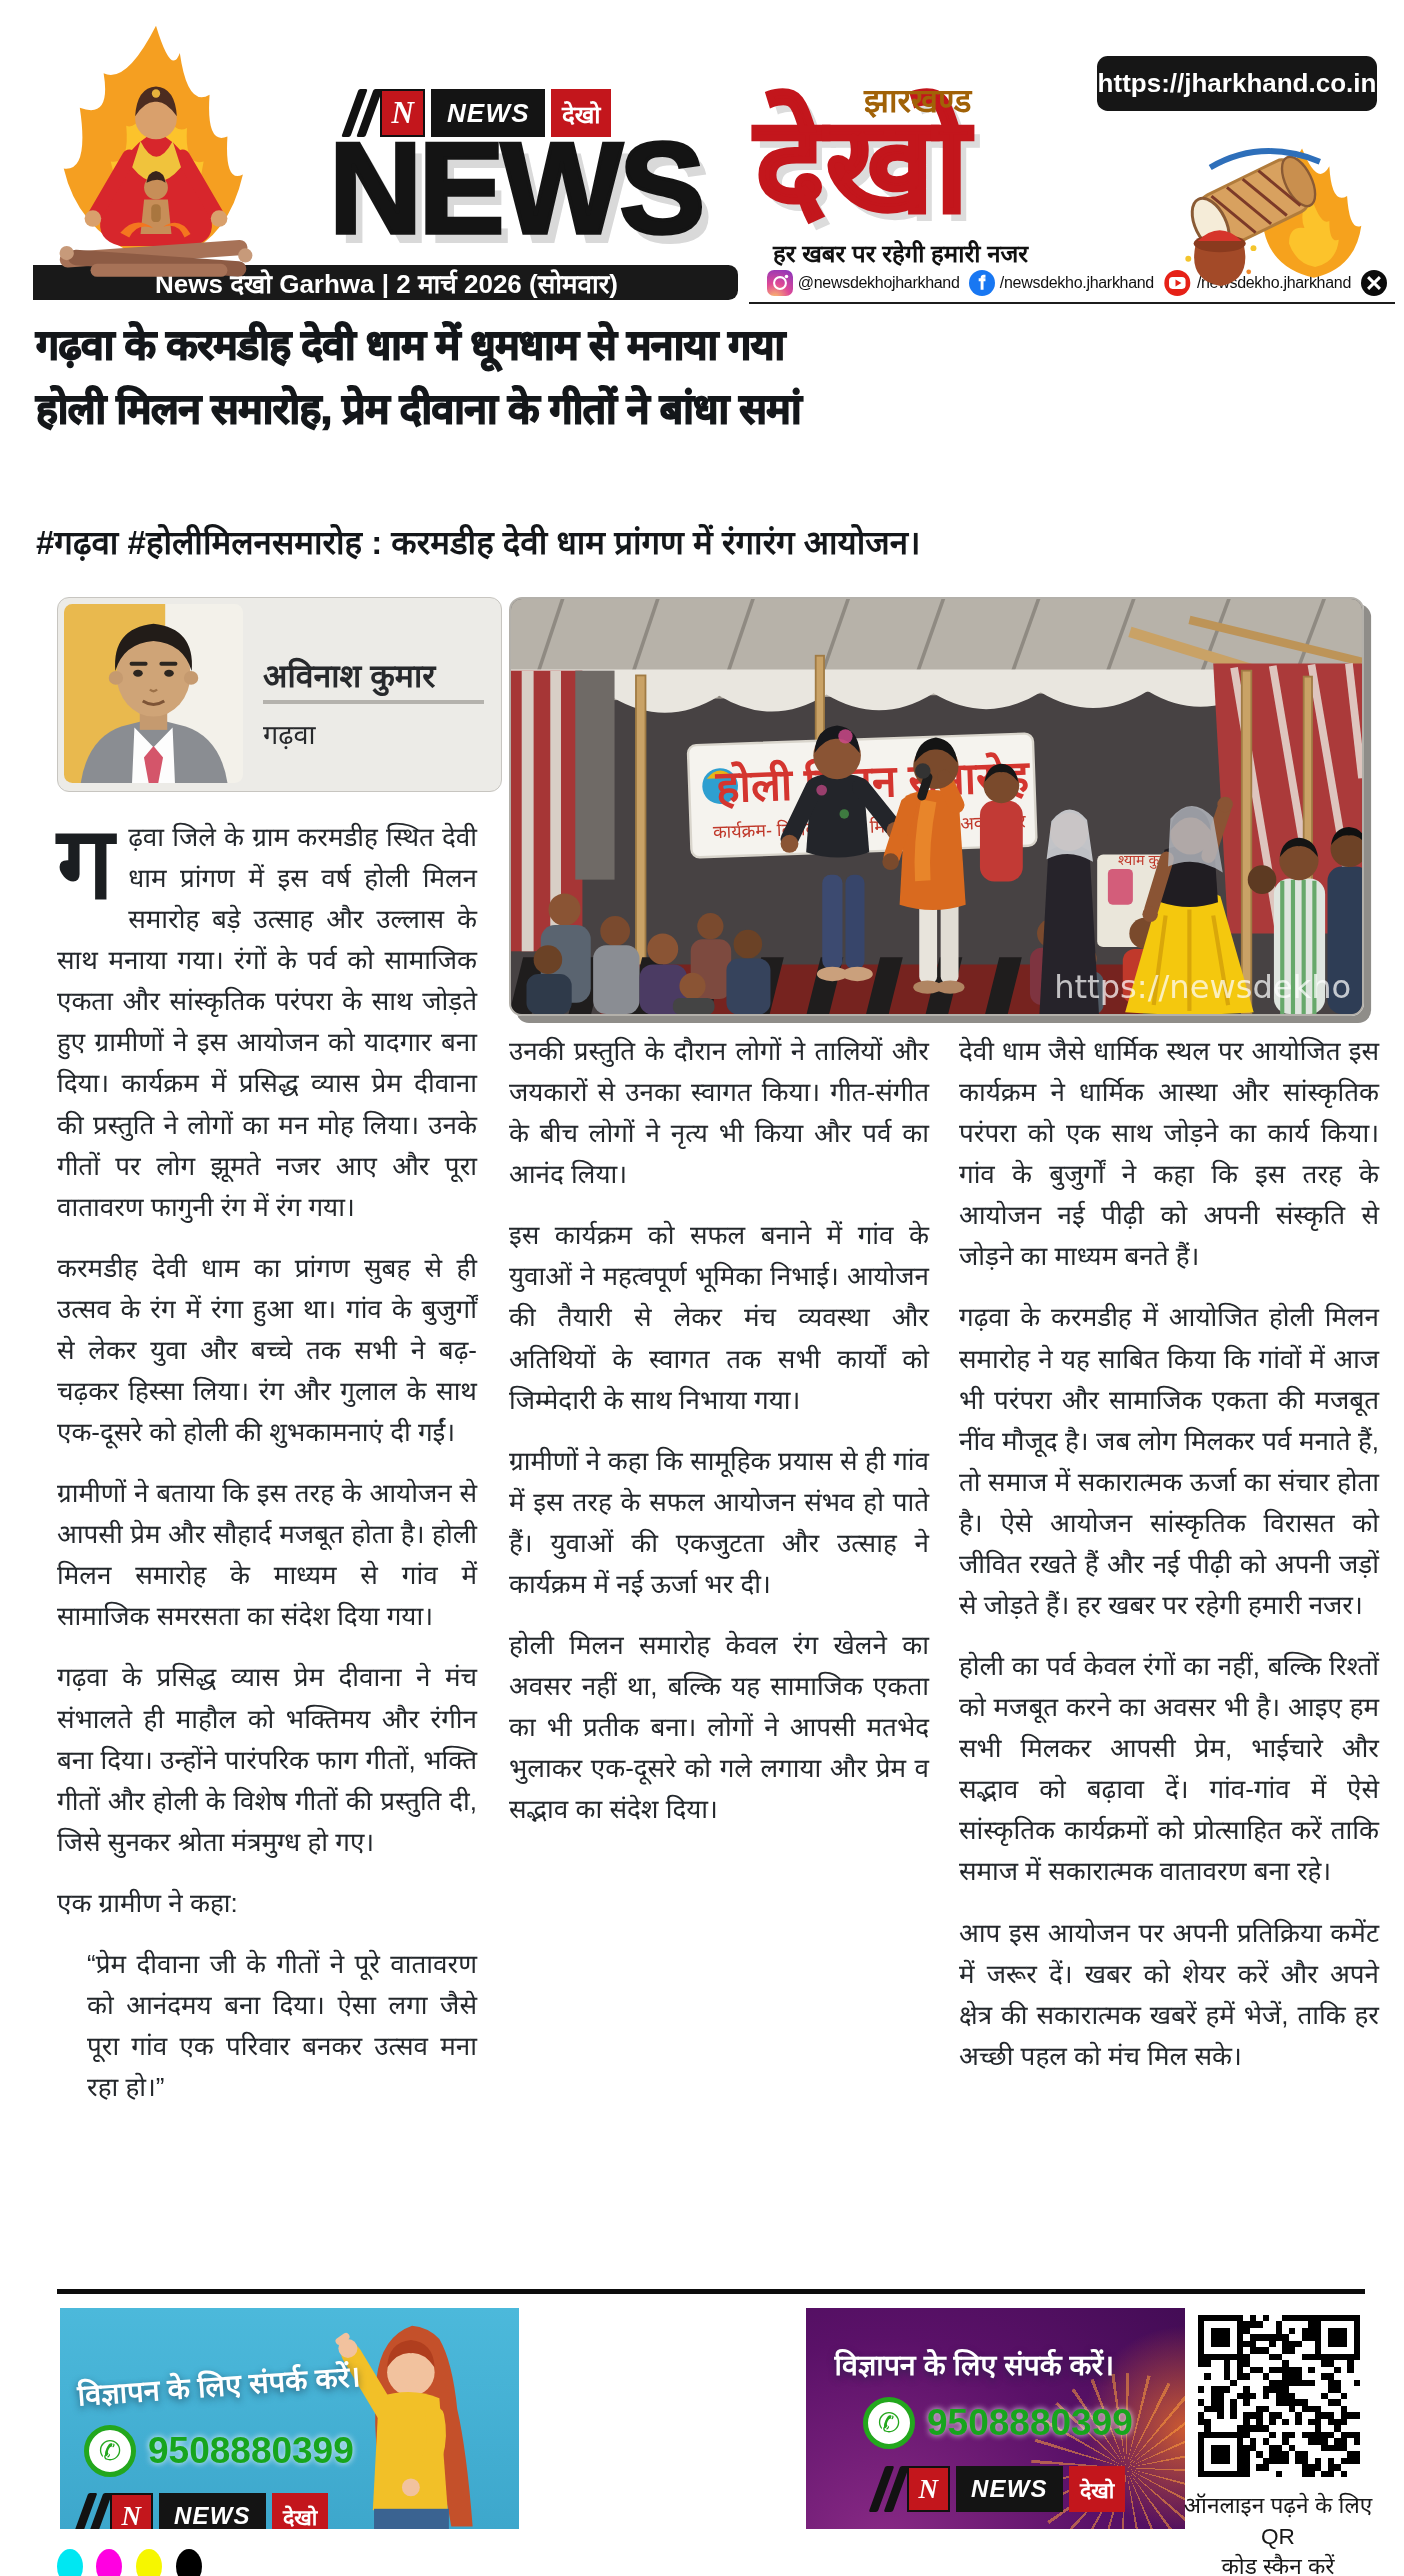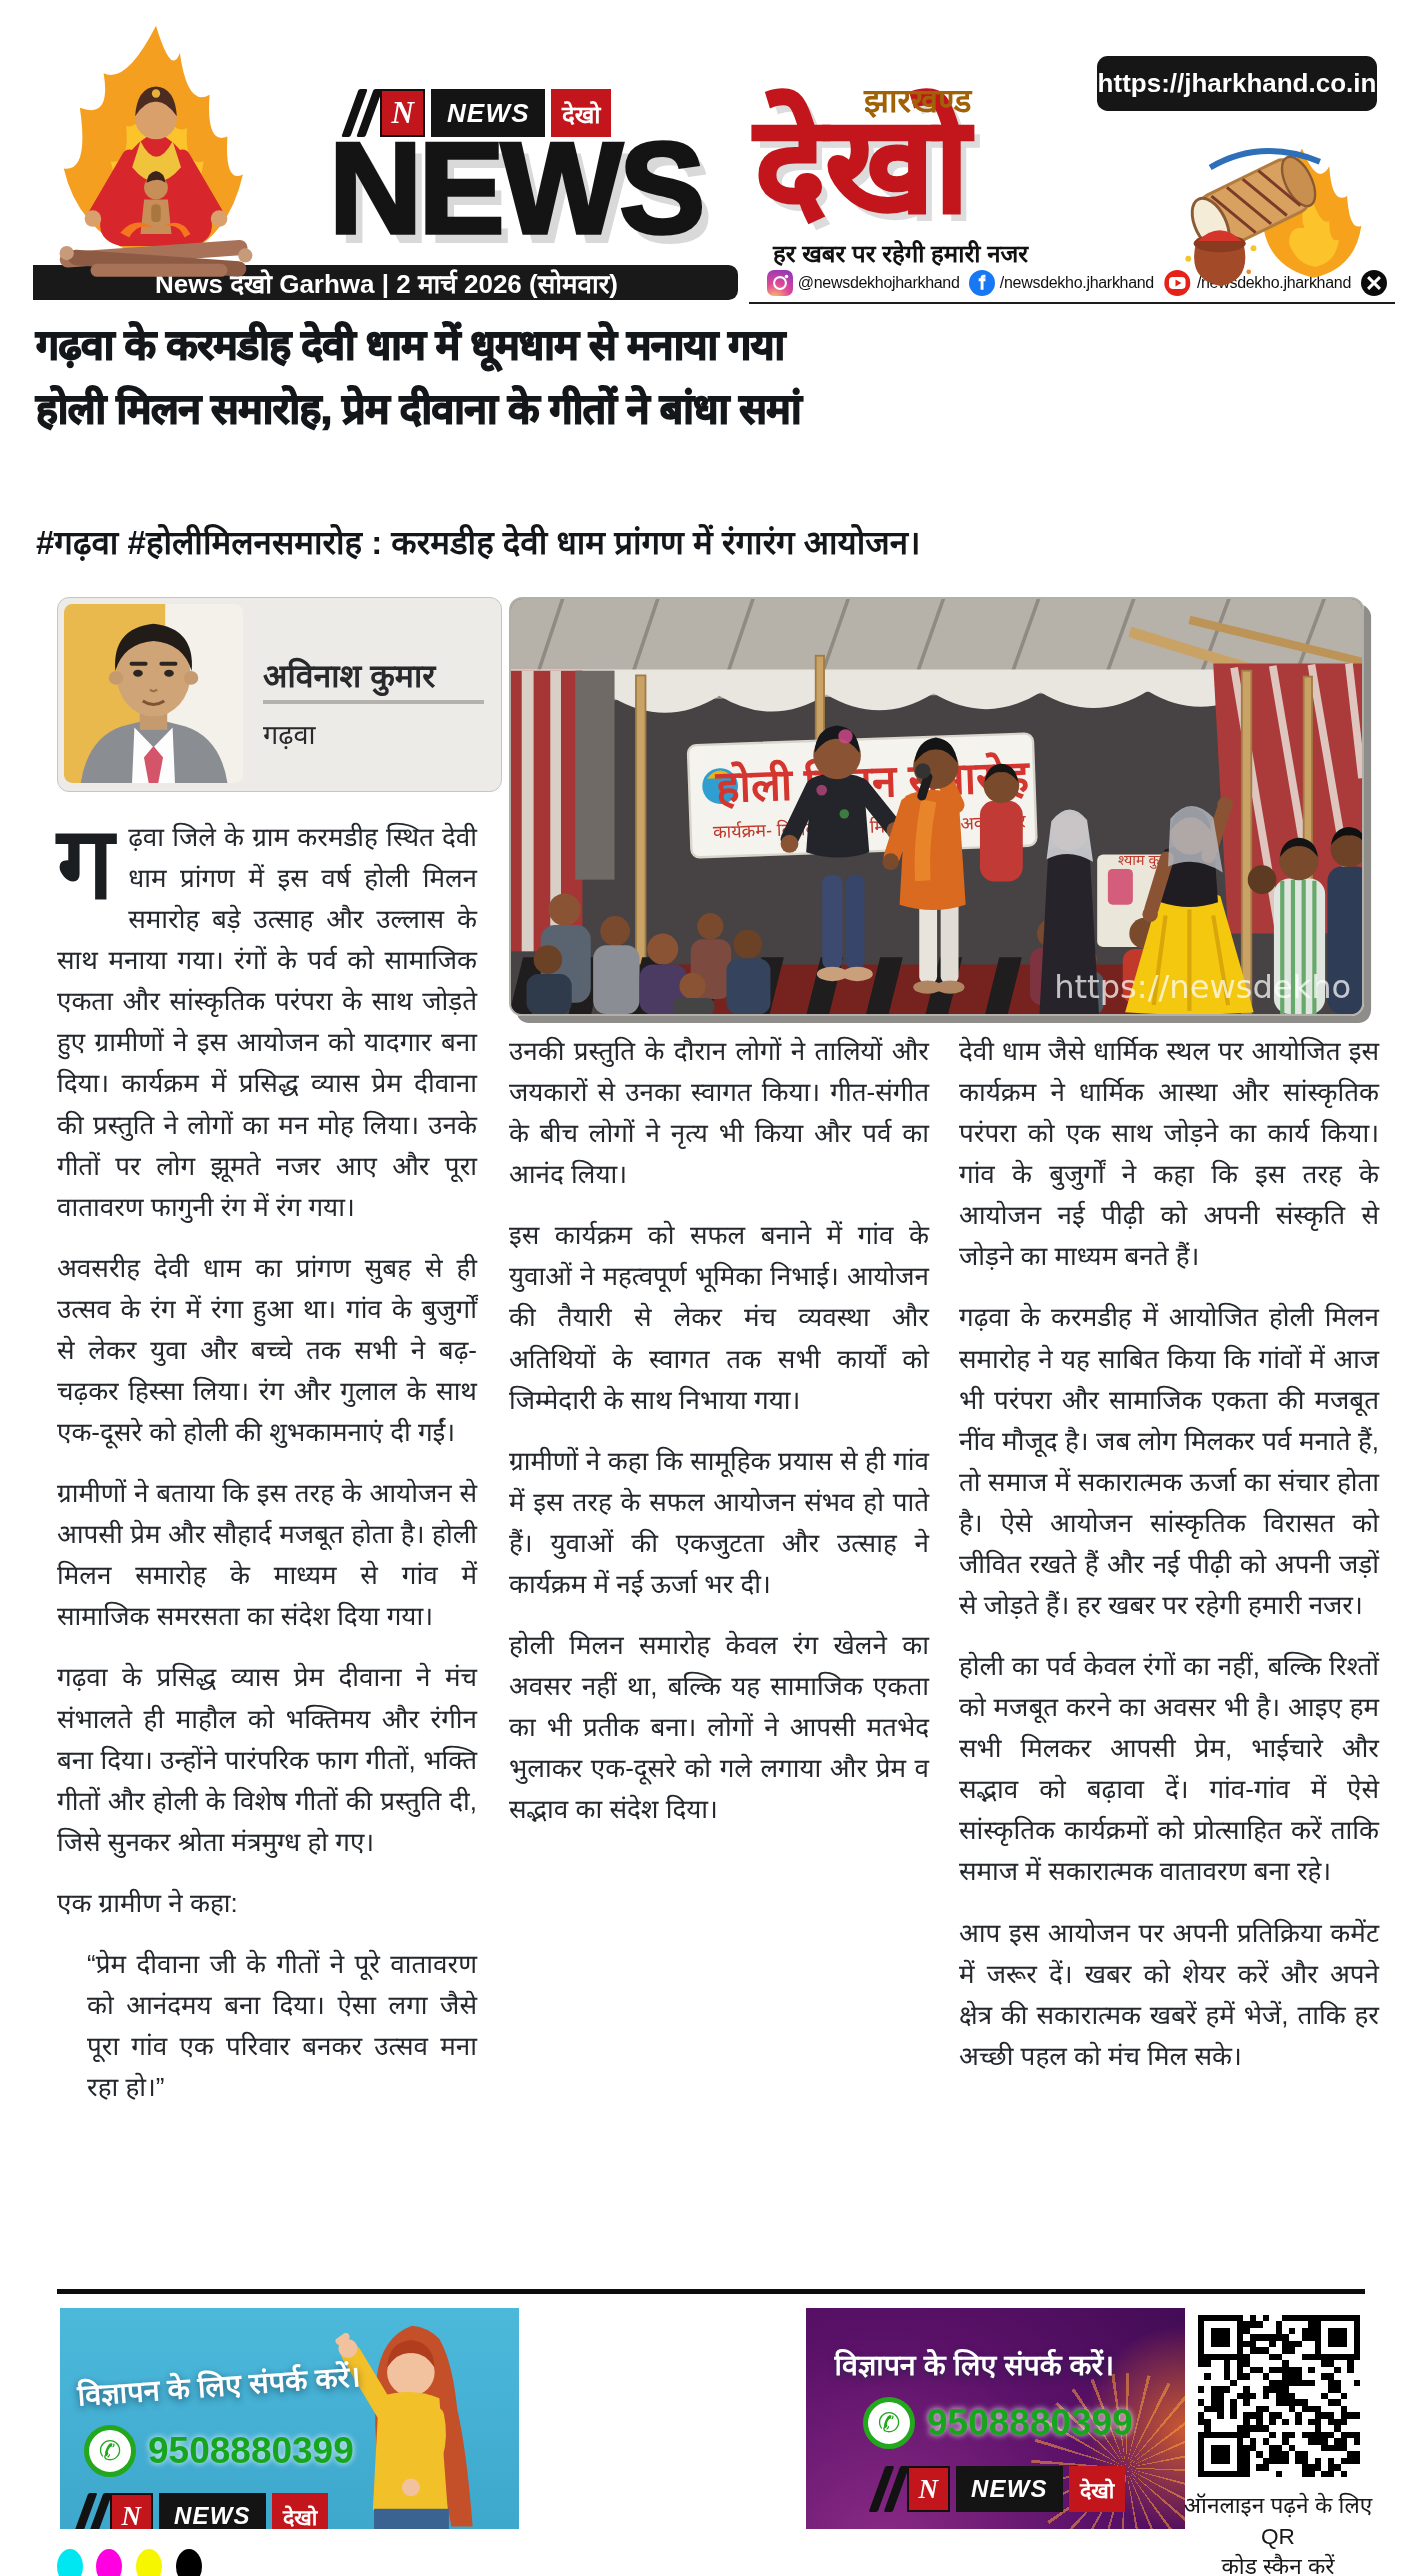--- a/index.html
+++ b/index.html
@@ -397,21 +397,21 @@
         <rect x="1372" y="448" width="72" height="247 " rx="24" fill="#2e3d55"></rect>
         <circle cx="1408" cy="418" r="31" fill="#6d4226"></circle>
         <path d="M1378,412 Q1382,384 1408,382 Q1434,384 1438,412 Q1424,394 1408,396 Q1392,394 1378,412 Z" fill="#101010"></path>
       </g>
       <text x="1412" y="668" text-anchor="end" font-size="54" fill="#ffffff" opacity=".72" font-family="DejaVu Sans, sans-serif">https://newsdekho</text>
     </svg>
   </div>
 
   <div class="col col1">
     <p><span class="dropcap">ग</span><span>ढ़वा जिले के ग्राम करमडीह स्थित देवी धाम प्रांगण में इस वर्ष होली मिलन समारोह बड़े उत्साह और उल्लास के साथ मनाया गया। रंगों के पर्व को सामाजिक एकता और सांस्कृतिक परंपरा के साथ जोड़ते हुए ग्रामीणों ने इस आयोजन को यादगार बना दिया। कार्यक्रम में प्रसिद्ध व्यास प्रेम दीवाना की प्रस्तुति ने लोगों का मन मोह लिया। उनके गीतों पर लोग झूमते नजर आए और पूरा वातावरण फागुनी रंग में रंग गया।</span></p>
-    <p>अवसरीह देवी धाम का प्रांगण सुबह से ही उत्सव के रंग में रंगा हुआ था। गांव के बुजुर्गों से लेकर युवा और बच्चे तक सभी ने बढ़-चढ़कर हिस्सा लिया। रंग और गुलाल के साथ एक-दूसरे को होली की शुभकामनाएं दी गईं।</p>
+    <p>करमडीह देवी धाम का प्रांगण सुबह से ही उत्सव के रंग में रंगा हुआ था। गांव के बुजुर्गों से लेकर युवा और बच्चे तक सभी ने बढ़-चढ़कर हिस्सा लिया। रंग और गुलाल के साथ एक-दूसरे को होली की शुभकामनाएं दी गईं।</p>
     <p>ग्रामीणों ने बताया कि इस तरह के आयोजन से आपसी प्रेम और सौहार्द मजबूत होता है। होली मिलन समारोह के माध्यम से गांव में सामाजिक समरसता का संदेश दिया गया।</p>
     <p>गढ़वा के प्रसिद्ध व्यास प्रेम दीवाना ने मंच संभालते ही माहौल को भक्तिमय और रंगीन बना दिया। उन्होंने पारंपरिक फाग गीतों, भक्ति गीतों और होली के विशेष गीतों की प्रस्तुति दी, जिसे सुनकर श्रोता मंत्रमुग्ध हो गए।</p>
     <p>एक ग्रामीण ने कहा:</p>
     <p class="quote-para">“प्रेम दीवाना जी के गीतों ने पूरे वातावरण को आनंदमय बना दिया। ऐसा लगा जैसे पूरा गांव एक परिवार बनकर उत्सव मना रहा हो।”</p>
   </div>
 
   <div class="col col2">
     <p>उनकी प्रस्तुति के दौरान लोगों ने तालियों और जयकारों से उनका स्वागत किया। गीत-संगीत के बीच लोगों ने नृत्य भी किया और पर्व का आनंद लिया।</p>
     <p>इस कार्यक्रम को सफल बनाने में गांव के युवाओं ने महत्वपूर्ण भूमिका निभाई। आयोजन की तैयारी से लेकर मंच व्यवस्था और अतिथियों के स्वागत तक सभी कार्यों को जिम्मेदारी के साथ निभाया गया।</p>
     <p>ग्रामीणों ने कहा कि सामूहिक प्रयास से ही गांव में इस तरह के सफल आयोजन संभव हो पाते हैं। युवाओं की एकजुटता और उत्साह ने कार्यक्रम में नई ऊर्जा भर दी।</p>

